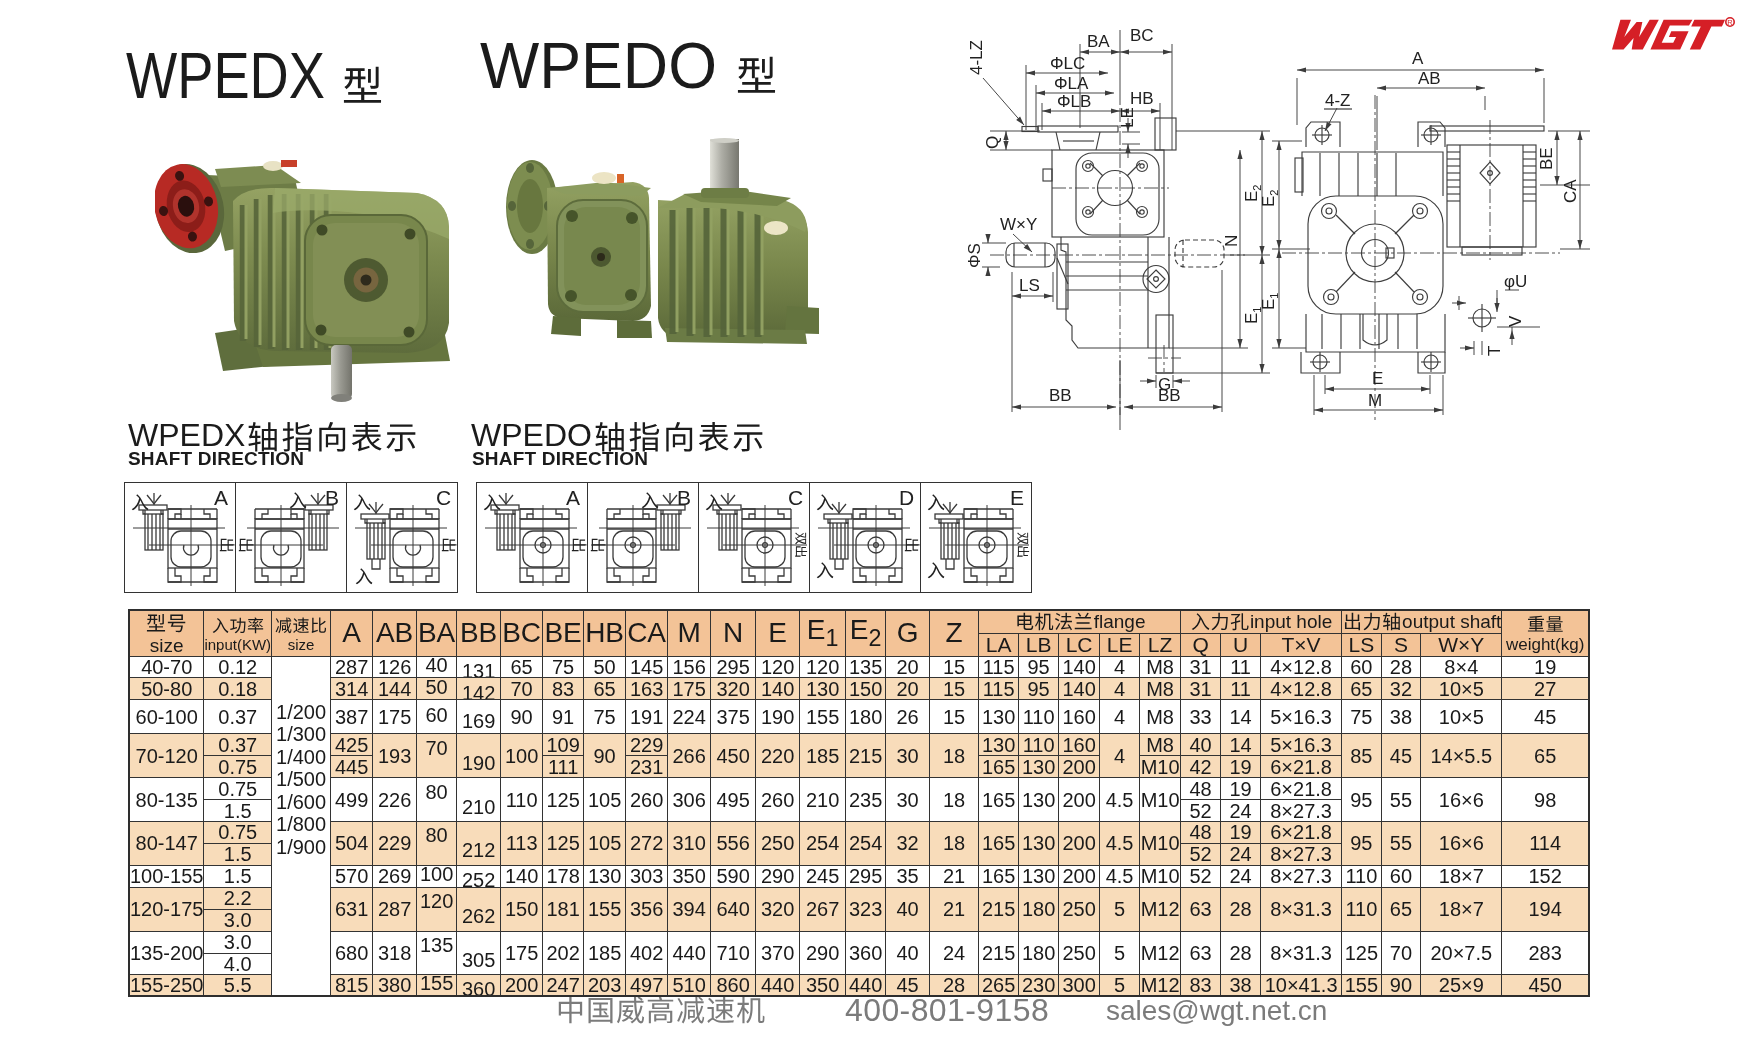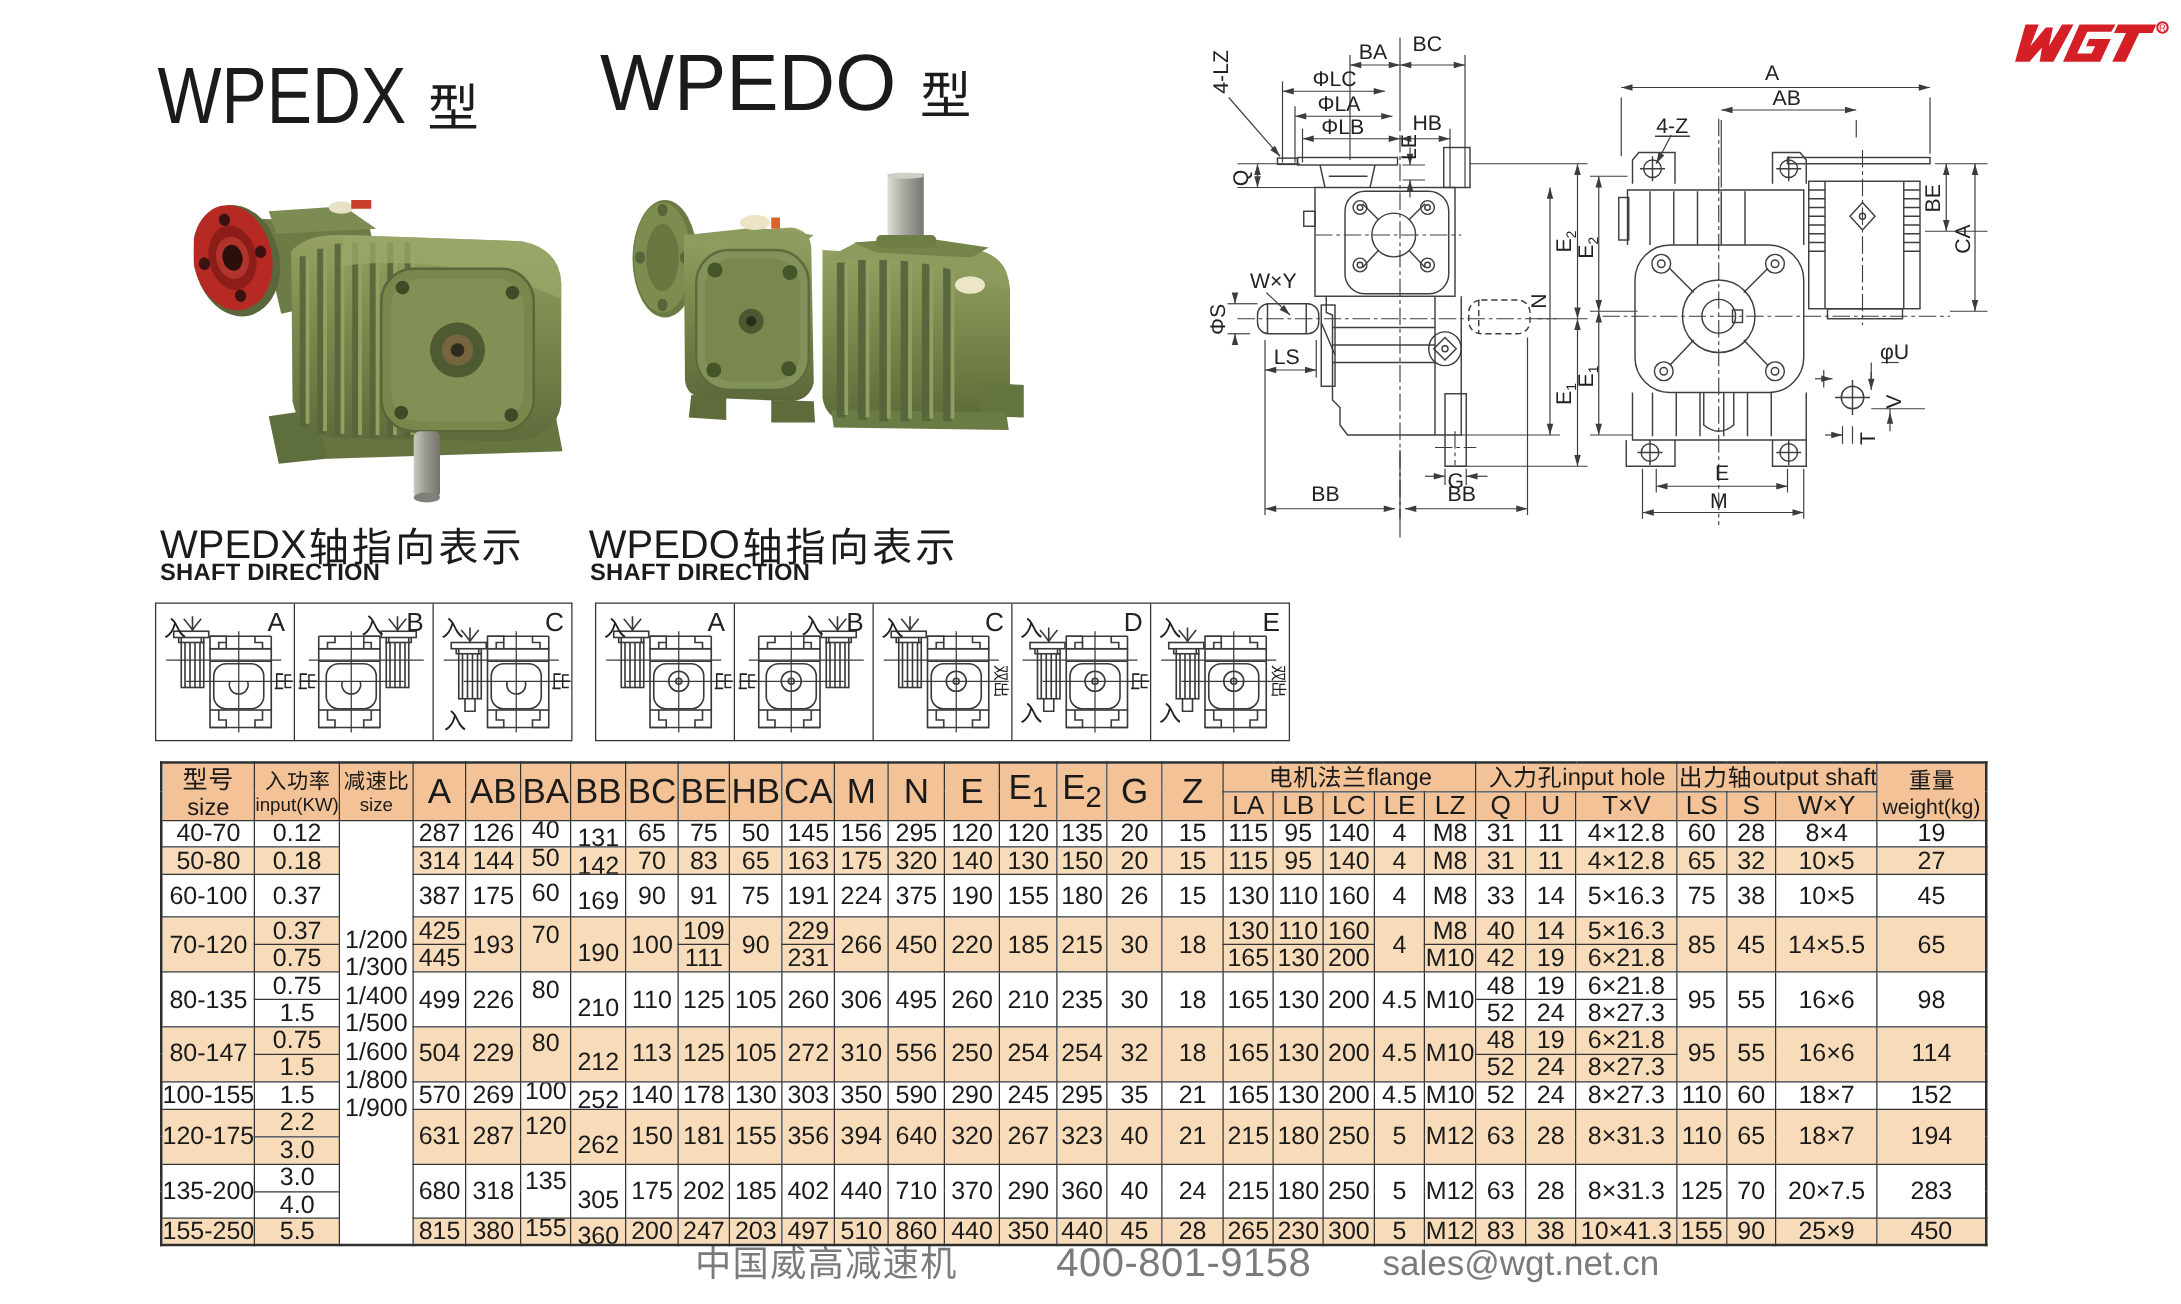--- a/index.html
+++ b/index.html
@@ -882,21 +882,21 @@
           <td class="hd lt2">U</td>
           <td class="hd lt2">T×V</td>
           <td class="hd lt2">LS</td>
           <td class="hd lt2">S</td>
           <td class="hd lt2">W×Y</td>
         </tr>
         <tr style="height:21.93px">
           <td>40-70</td>
           <td>0.12</td>
           <td rowspan="15" style="background:#fff;vertical-align:top">
-            <div style="margin-top:84px;line-height:22.6px;font-size:20px">1/200<br>1/300<br>1/400<br>1/500<br>1/600<br>1/800<br>1/900</div>
+            <div style="margin-top:44px;line-height:22.6px;font-size:20px">1/200<br>1/300<br>1/400<br>1/500<br>1/600<br>1/800<br>1/900</div>
           </td>
           <td>287</td>
           <td>126</td>
           <td class="up">
             <div>40</div>
           </td>
           <td class="dn">
             <div>131</div>
           </td>
           <td>65</td>

